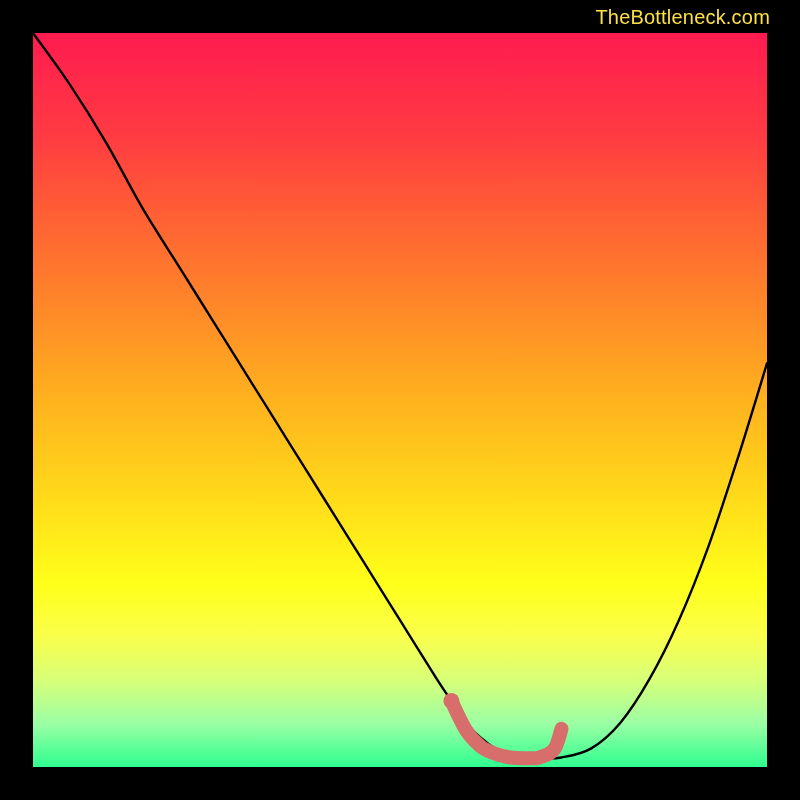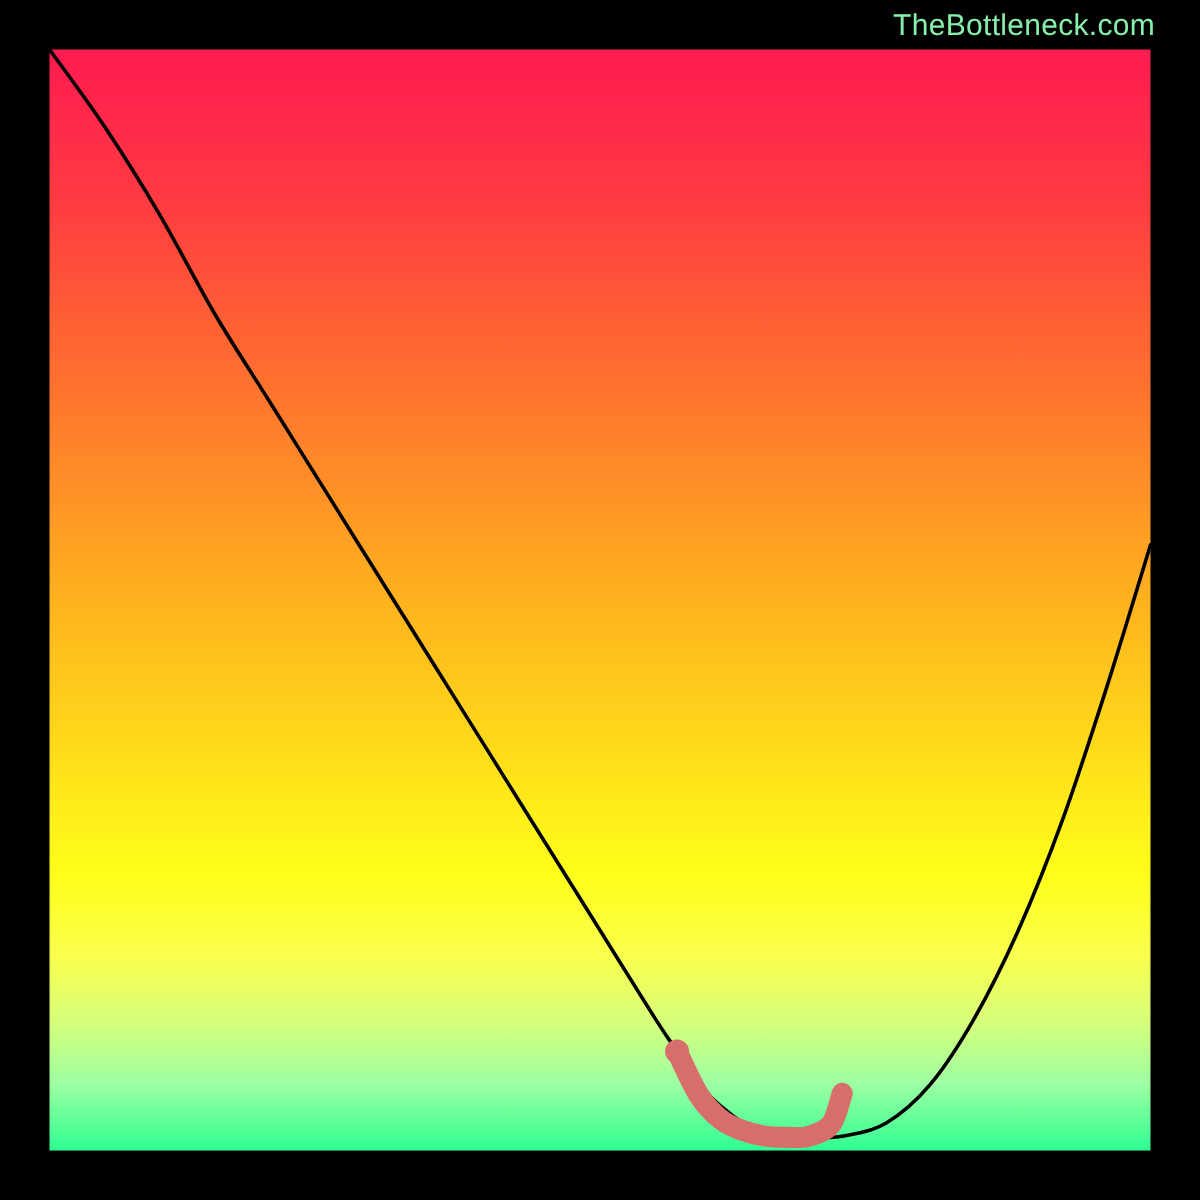--- a/index.html
+++ b/index.html
@@ -37,21 +37,21 @@
       #faff4a 82%,
       #d9ff78 88%,
       #9cffa4 94%,
       #2fff90 100%
     );
   }
   .credit {
     position: absolute;
     top: 6px;
     right: 30px;
-    color: #86efac;
+    color: #fde047;
     font-family: Arial, Helvetica, sans-serif;
     font-size: 20px;
     letter-spacing: 0.2px;
   }
   svg.overlay {
     position: absolute;
     left: 33px;
     top: 33px;
     width: 734px;
     height: 734px;

